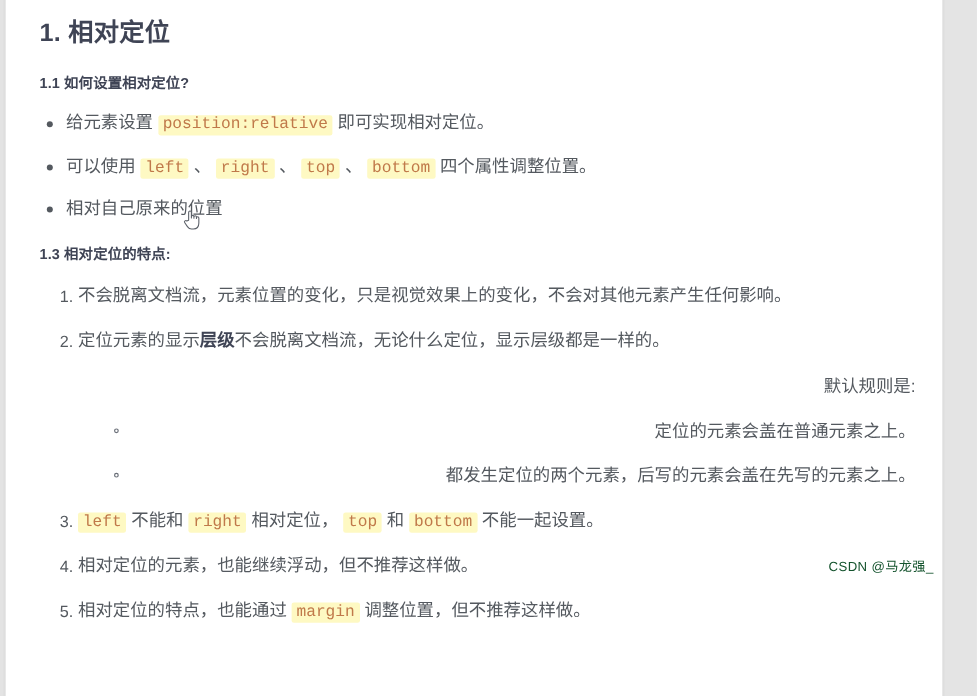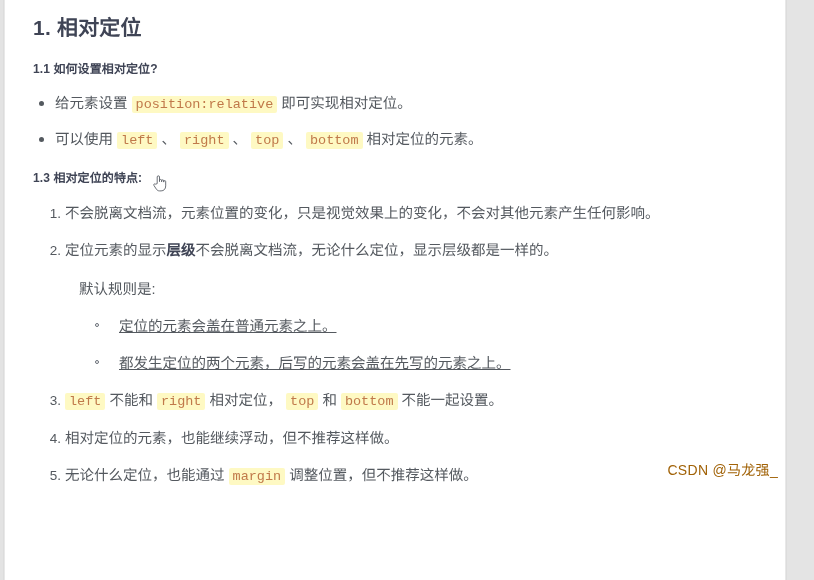--- a/index.html
+++ b/index.html
@@ -128,31 +128,31 @@
     text-align: right;
     font-size: 13.5px;
     color: #54595f;
   }
   ol.numbered > li.first { margin-top: 15px; }
 
   
   .sub-block {
     margin-top: 18px;
     padding-left: 14px;
+    text-align: right;
   }
   .sub-label {
     font-size: 14.5px;
     line-height: 21px;
     color: #54595f;
   }
   ul.circles {
     list-style: none;
     margin: 0;
     padding: 0;
-    text-decoration: underline;
   }
   ul.circles > li {
     position: relative;
     padding-left: 40px;
     margin-top: 16px;
     font-size: 14.5px;
     line-height: 21px;
     color: #54595f;
     white-space: nowrap;
   }
@@ -182,22 +182,22 @@
   strong.em {
     font-weight: bold;
     color: #3f4455;
   }
 
   
   .watermark {
     position: absolute;
     right: 36px;
     bottom: 9px;
-    font-size: 14px;
-    color: #a16207;
+    font-size: 11px;
+    color: #14532d;
     letter-spacing: 0.3px;
     white-space: nowrap;
     pointer-events: none;
   }
 
   
   .cursor-pointer {
     position: absolute;
     left: 152px;
     top: 173px;
@@ -219,25 +219,30 @@
 
       <h1 class="doc-h1">1. 相对定位</h1>
 
       <h2 class="doc-h2">1.1 如何设置相对定位?</h2>
 
       <ul class="bullets">
         <li>
           <span>给元素设置 </span><code class="inline">position:relative</code><span> 即可实现相对定位。</span>
         </li>
         <li>
-          <span>可以使用 </span><code class="inline">left</code><span> 、 </span><code class="inline">right</code><span> 、 </span><code class="inline">top</code><span> 、 </span><code class="inline">bottom</code><span> 相对定位的元素。</span>
+          <span>可以使用 </span><code class="inline">left</code><span> 、 </span><code class="inline">right</code><span> 、 </span><code class="inline">top</code><span> 、 </span><code class="inline">bottom</code><span> 四个属性调整位置。</span>
         </li>
       </ul>
 
 
+      <ul class="bullets tight">
+        <li>
+          <span>相对自己原来的位置</span>
+        </li>
+      </ul>
 
       <h2 class="doc-h2 third">1.3 相对定位的特点:</h2>
 
       <ol class="numbered">
 
         <li class="first">
           <span>不会脱离文档流，元素位置的变化，只是视觉效果上的变化，不会对其他元素产生任何影响。</span>
         </li>
 
         <li>
@@ -254,21 +259,21 @@
 
         <li>
           <code class="inline">left</code><span> 不能和 </span><code class="inline">right</code><span> 相对定位，  </span><code class="inline">top</code><span> 和 </span><code class="inline">bottom</code><span> 不能一起设置。</span>
         </li>
 
         <li>
           <span>相对定位的元素，也能继续浮动，但不推荐这样做。</span>
         </li>
 
         <li>
-          <span>无论什么定位，也能通过 </span><code class="inline">margin</code><span> 调整位置，但不推荐这样做。</span>
+          <span>相对定位的特点，也能通过 </span><code class="inline">margin</code><span> 调整位置，但不推荐这样做。</span>
         </li>
 
       </ol>
 
     </div>
   </div>
 
   <div class="watermark">CSDN @马龙强_</div>
 
   <svg class="cursor-pointer" viewBox="0 0 16 20" aria-hidden="true">

